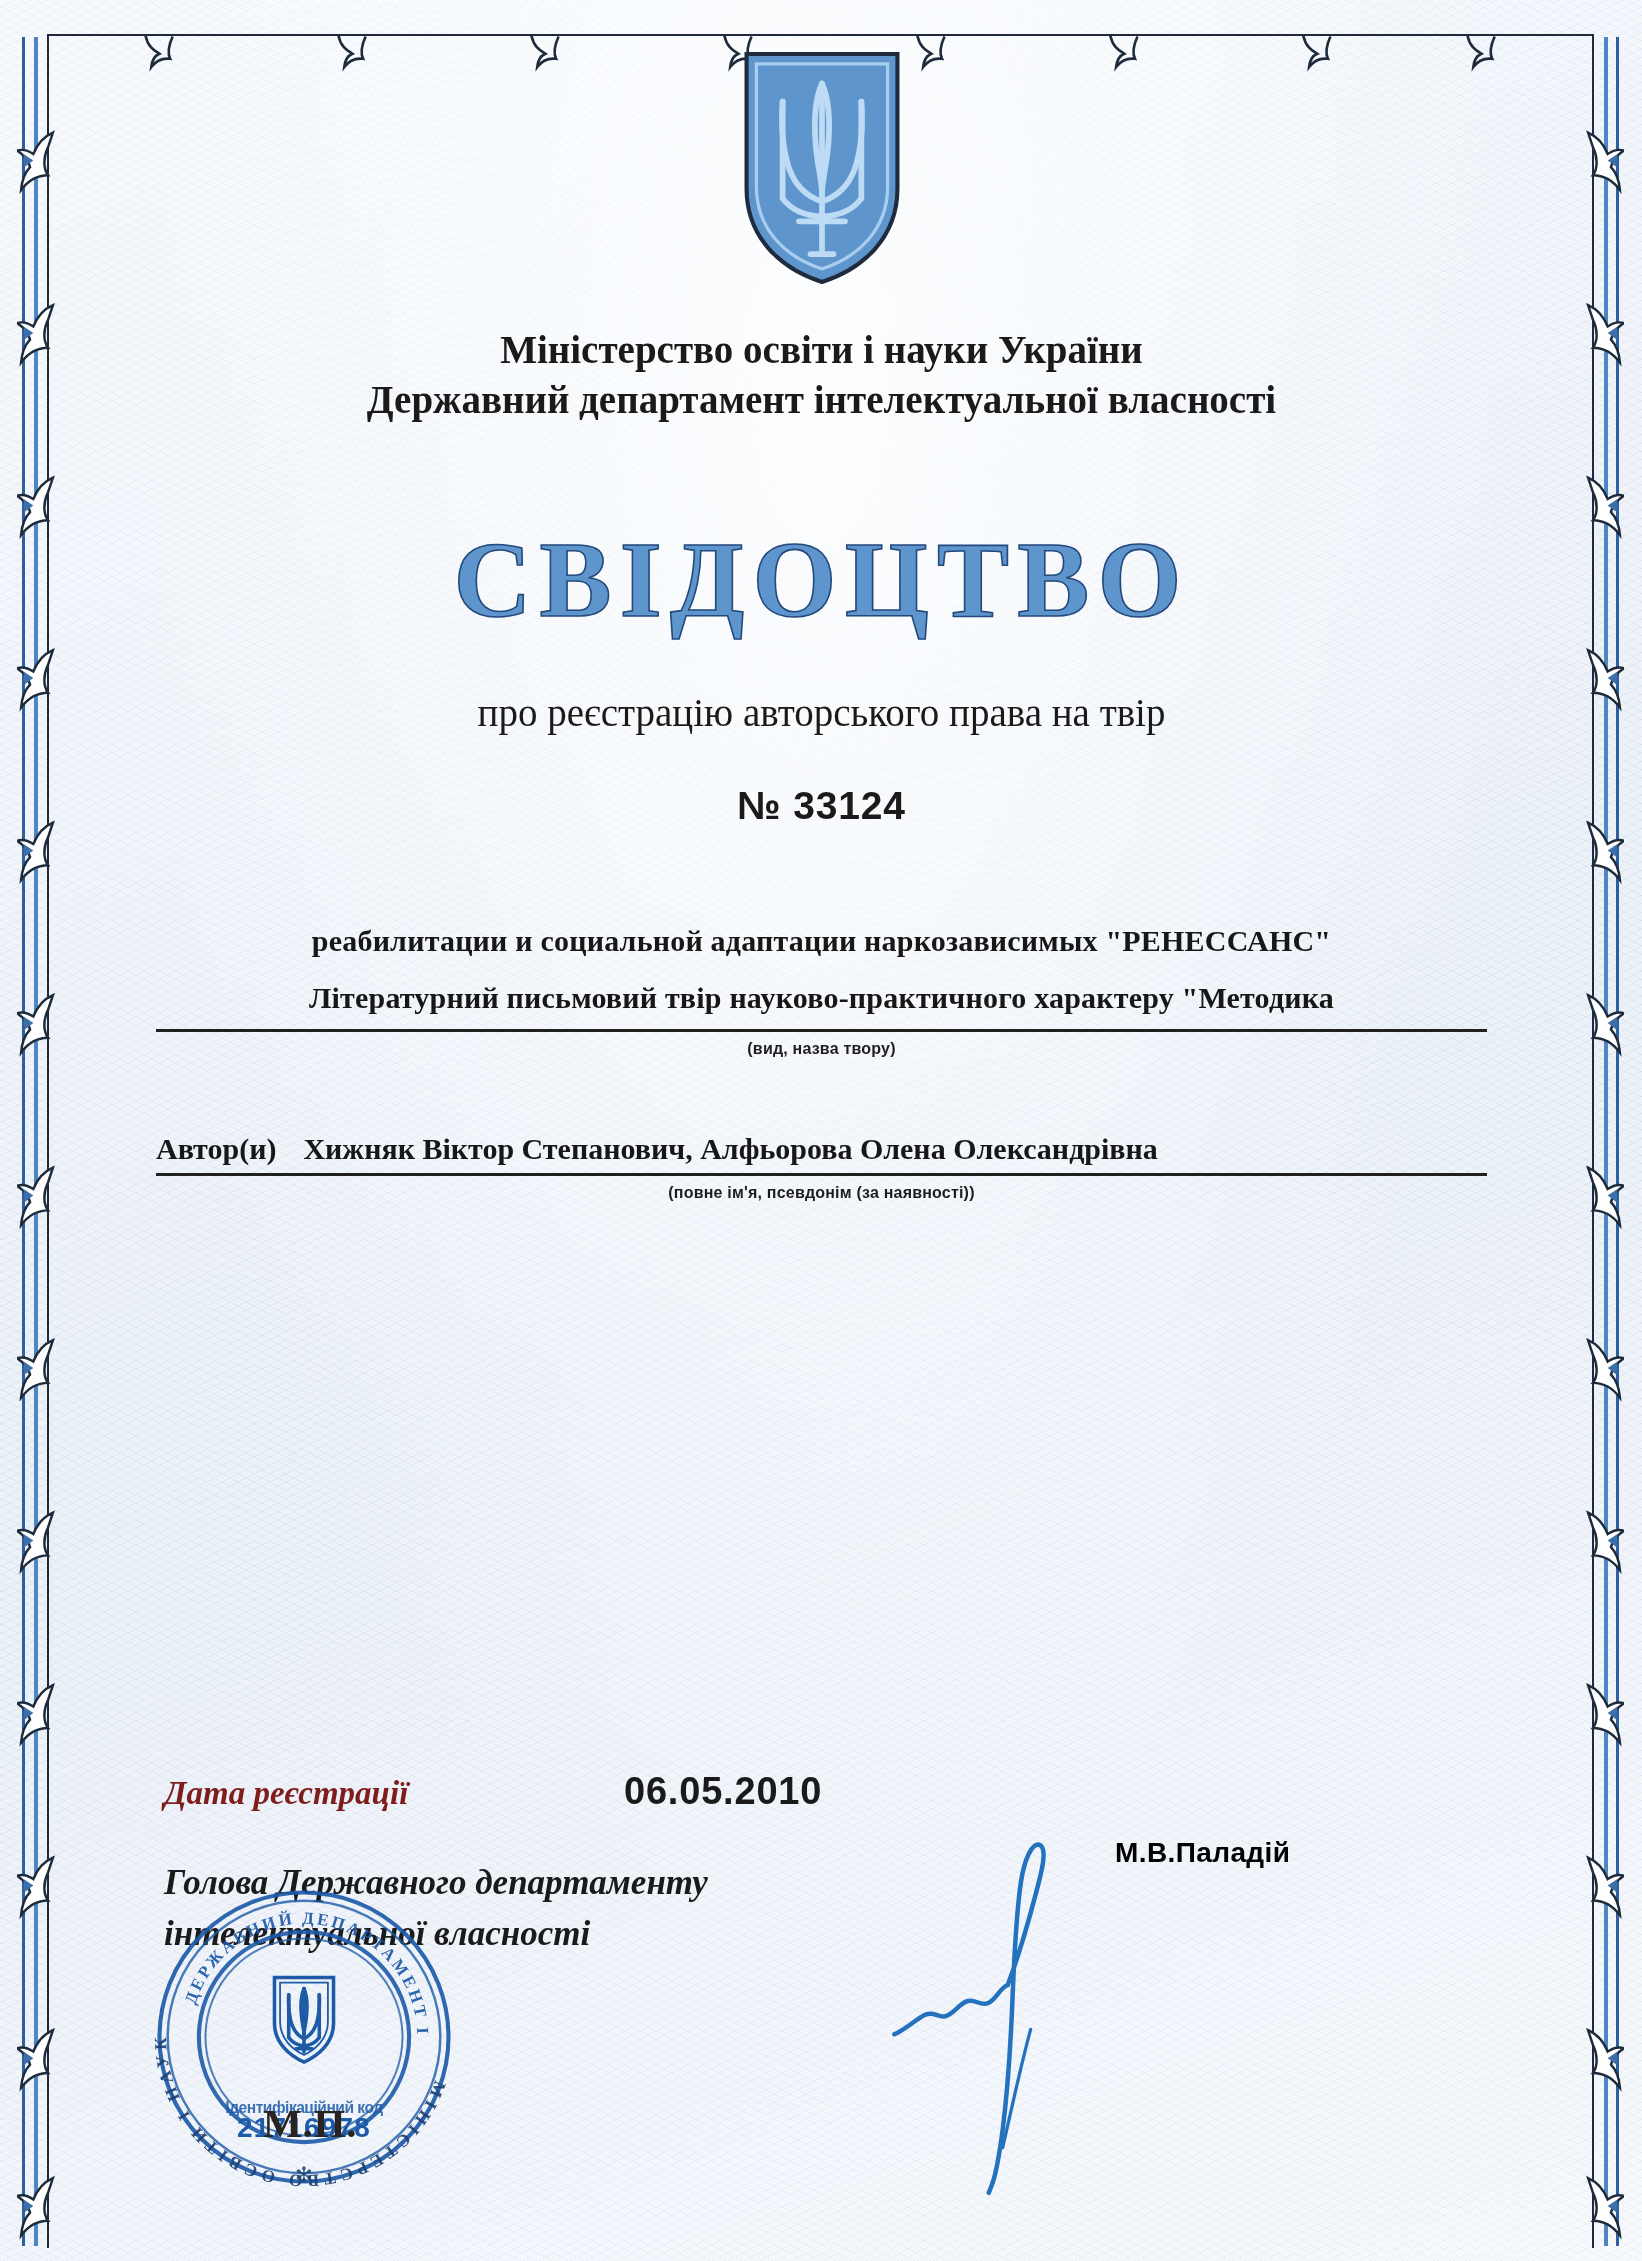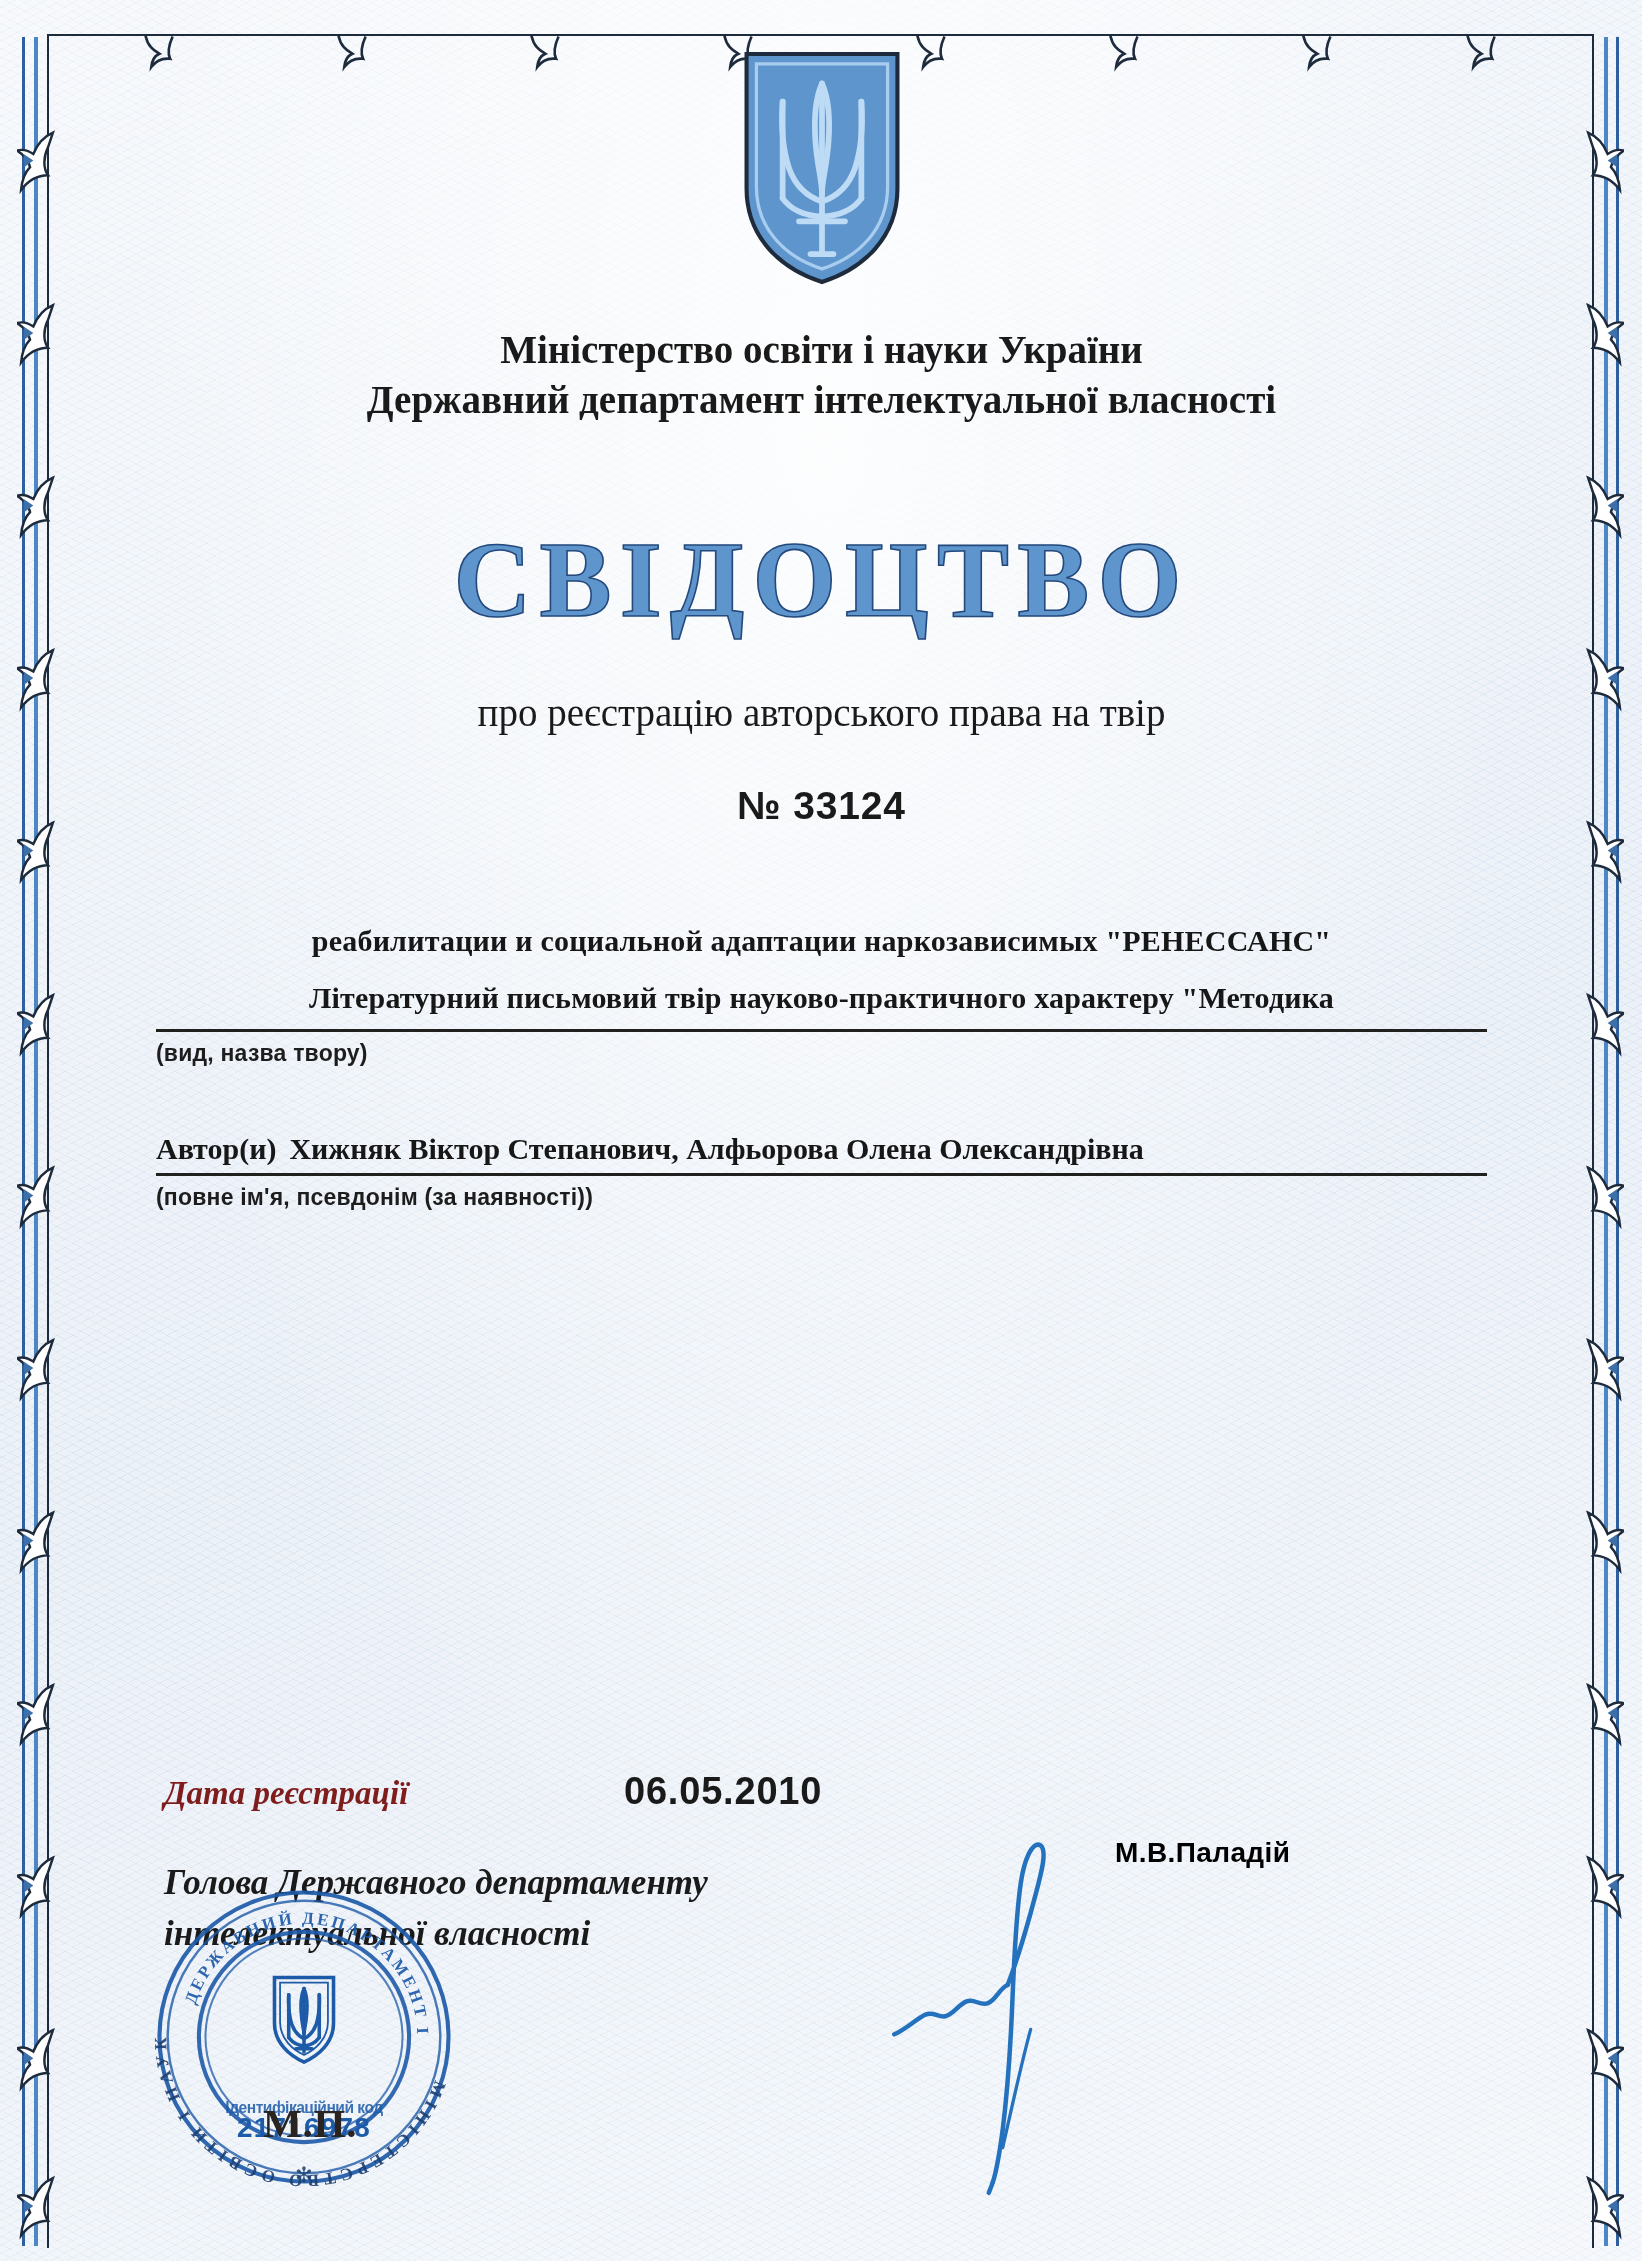--- a/index.html
+++ b/index.html
@@ -186,23 +186,23 @@
     line-height: 1.9;
     text-align: center;
     white-space: nowrap;
   }
   .field-underline {
     height: 0;
     border-bottom: 3.3px solid #20201e;
     margin-top: 3.3px;
   }
   .field-caption {
-    text-align: left;
+    text-align: center;
     font-family: "Liberation Sans", "DejaVu Sans", sans-serif;
-    font-size: 23px;
+    font-size: 16px;
     font-weight: bold;
     color: #1d1d1d;
     margin-top: 8.2px;
     letter-spacing: 0.2px;
   }
 
   
   .field-author {
     position: absolute;
     left: 156px;
@@ -210,21 +210,21 @@
     width: 1331px;
   }
   .author-line {
     font-family: "Liberation Serif", "DejaVu Serif", serif;
     font-weight: bold;
     font-size: 30px;
     color: #171717;
     line-height: 1.35;
     white-space: nowrap;
   }
-  .author-label { margin-right: 13px; }
+  .author-label { margin-right: 27px; }
 
   
   .date-row {
     position: absolute;
     left: 164px;
     top: 1770px;
     width: 1068px;
     display: flex;
     align-items: baseline;
   }

